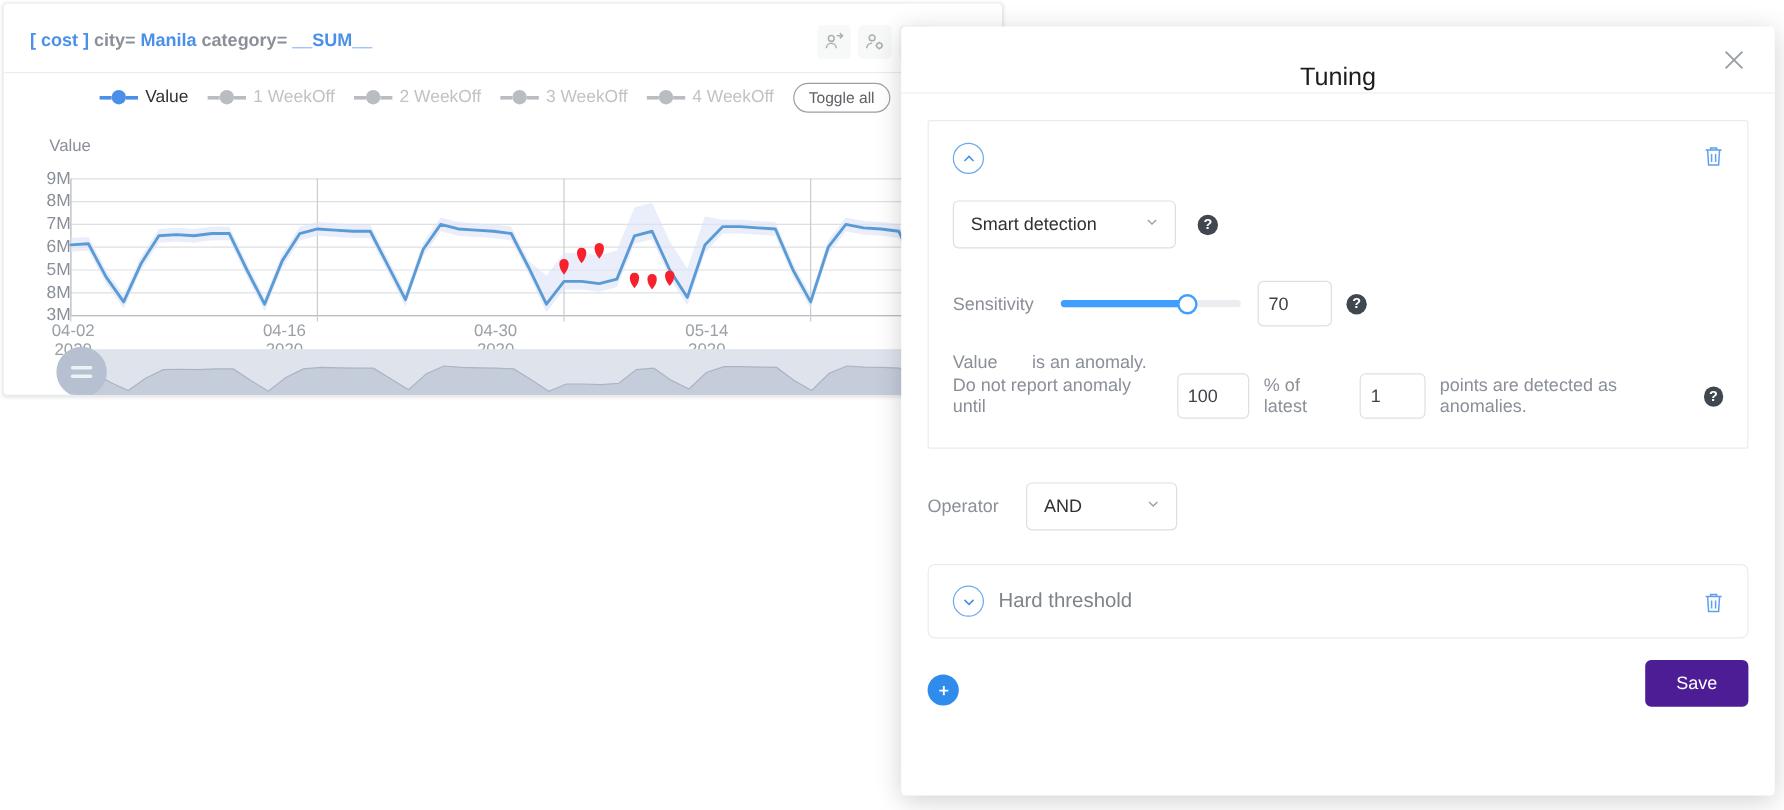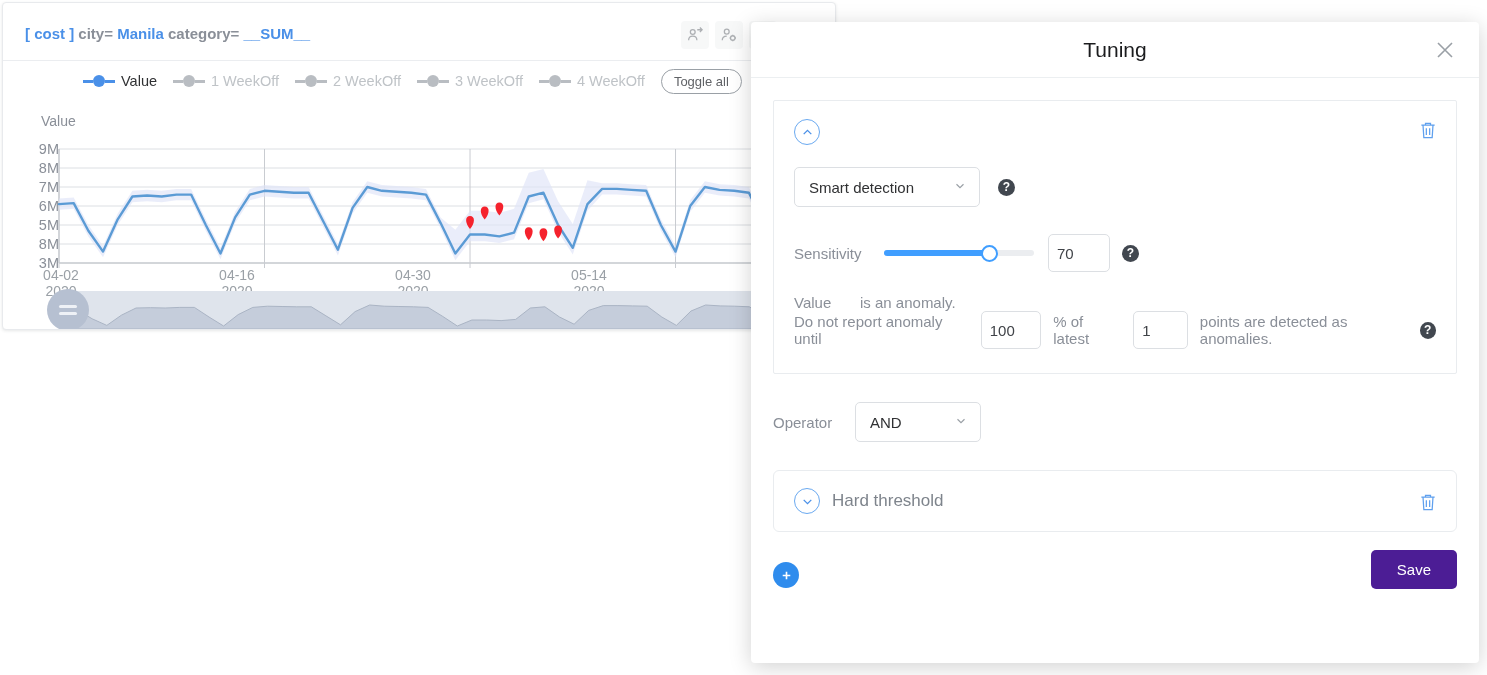--- a/index.html
+++ b/index.html
@@ -103,21 +103,21 @@
   .panel {
     position: absolute; left: 751px; top: 22px;
     width: 728px; height: 641px;
     background: #fff;
     border-radius: 4px;
     box-shadow: 0 4px 22px rgba(0,0,0,.18);
   }
   .panel-head {
     position: relative; height: 56px;
     border-bottom: 1px solid #eceff1;
-    display: flex; align-items: center; justify-content: center;
+    display: flex; align-items: flex-end; justify-content: center;
   }
   .panel-title { font-size: 21px; color: #1b1c1e; }
   .panel-close {
     position: absolute; right: 22px; top: 16px;
     width: 24px; height: 24px; color: #9aa0a6;
   }
   .panel-body { position: relative; padding: 22px; height: 529px; }
 
   .rule-card {
     position: relative;

